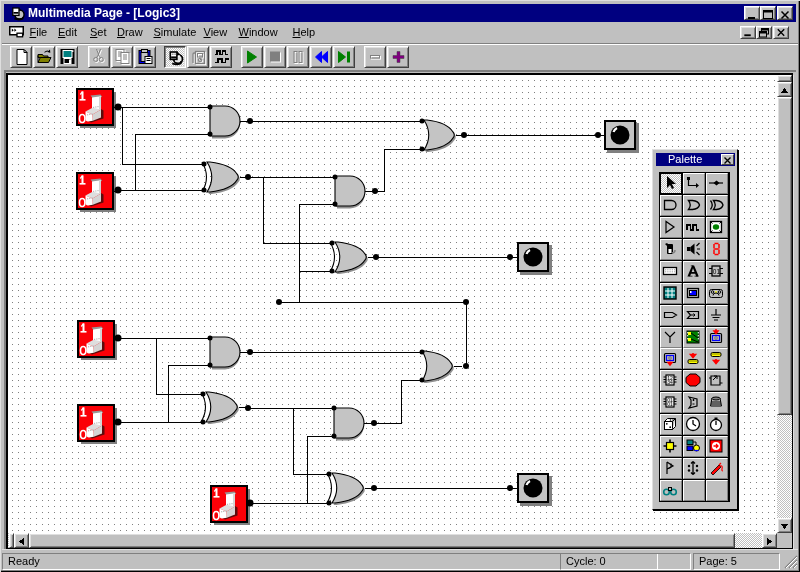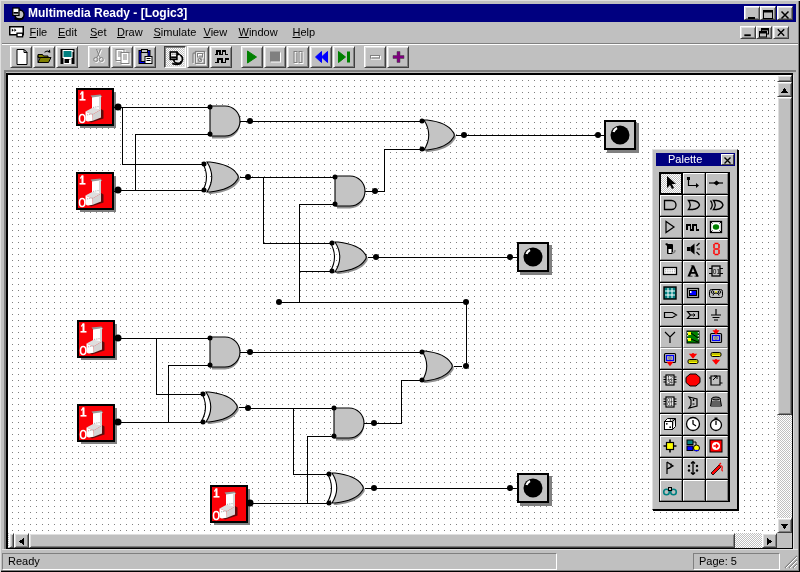--- a/index.html
+++ b/index.html
@@ -31,21 +31,21 @@
 </style></head><body>
 <div id="app">
 <div id="title">
  <svg class="abs" style="left:6px;top:1px" width="16" height="16" viewBox="0 0 16 16">
         <circle cx="9.5" cy="9.5" r="4.6" fill="#c0c0c0" stroke="#000" stroke-width="1.5"></circle>
         <rect x="2.8" y="3" width="6.2" height="7.4" fill="#fff" stroke="#000" stroke-width="1.3"></rect>
         <path d="M9,3 l2.4,2.4 l-2.4,0 z" fill="#000"></path>
         <rect x="3.5" y="7" width="5" height="1.7" fill="#000"></rect>
         <path d="M4.4,13.6 q4.2,1.9 8.2,0.2 l0.4,-1.8" fill="none" stroke="#000" stroke-width="1.6"></path>
       </svg>
- <span class="txt">Multimedia Ready - [Logic3]</span>
+ <span class="txt">Multimedia Page - [Logic3]</span>
  <div class="wbtn" style="left:740px;top:2px"><svg width="14" height="12" viewBox="0 0 14 12">
           <rect x="3" y="8" width="7" height="2" fill="#000"></rect>
         </svg></div>
  <div class="wbtn" style="left:756px;top:2px"><svg width="14" height="12" viewBox="0 0 14 12">
           <rect x="2.5" y="1.5" width="9" height="8" fill="none" stroke="#000"></rect>
           <rect x="3" y="2" width="8" height="1.5" fill="#000"></rect>
         </svg></div>
  <div class="wbtn" style="left:773px;top:2px"><svg width="14" height="12" viewBox="0 0 14 12">
           <path d="M3.5,2.5 l7,7 M10.5,2.5 l-7,7" stroke="#000" stroke-width="1.5"></path>
         </svg></div>
@@ -509,21 +509,22 @@
       <div class="sbtn abs" style="left:9px;top:533px;width:5px;height:15px"></div>
       <div class="sbtn abs" style="left:14px;top:533px;width:15px;height:15px"><svg width="13" height="13" viewBox="0 0 14 13">
           <path d="M4.5,6.5 l5,-4 v8 z" fill="#000" shape-rendering="crispEdges"></path>
         </svg></div>
       <div class="sbtn abs" style="left:29px;top:533px;width:706px;height:15px"></div>
       <div class="sbtn abs" style="left:762px;top:533px;width:15px;height:15px"><svg width="13" height="13" viewBox="0 0 14 13">
           <path d="M9.5,6.5 l-5,-4 v8 z" fill="#000" shape-rendering="crispEdges"></path>
         </svg></div>
     </div>
 <div id="status">
- <div class="panel" style="left:0px;width:555px">Ready</div>
+ <div class="panel" style="left:0px;width:656px">Ready</div>
+ <div class="panel" style="left:558px;width:131px">Cycle: 0</div>
  <div class="panel" style="left:691px;width:87px">Page: 5</div>
  <svg class="abs" style="left:782px;top:5px" width="14" height="14" viewBox="0 0 14 14">
         <path d="M13,1 L1,13 M13,5 L5,13 M13,9 L9,13" stroke="#808080" stroke-width="1.4"></path>
         <path d="M13,2 L2,13 M13,6 L6,13 M13,10 L10,13" stroke="#fff" stroke-width="1"></path>
       </svg>
 </div>
 <div id="palette">
  <div id="ptitle">
         <span style="position:absolute;left:12px;top:0px">Palette</span>
   <div style="position:absolute;right:1px;top:1px;width:13px;height:11px;background:#c0c0c0;border-top:1px solid #fff;border-left:1px solid #fff;border-right:1px solid #404040;border-bottom:1px solid #404040"><svg width="11" height="9" viewBox="0 0 11 9">

